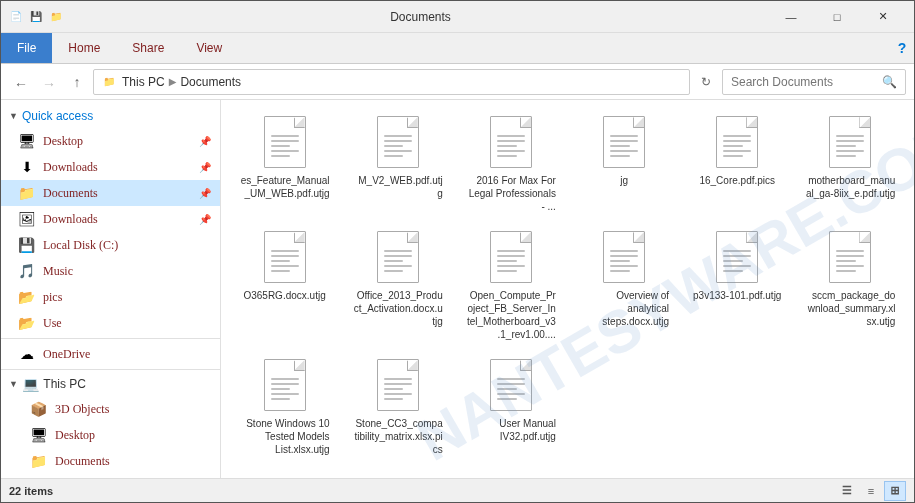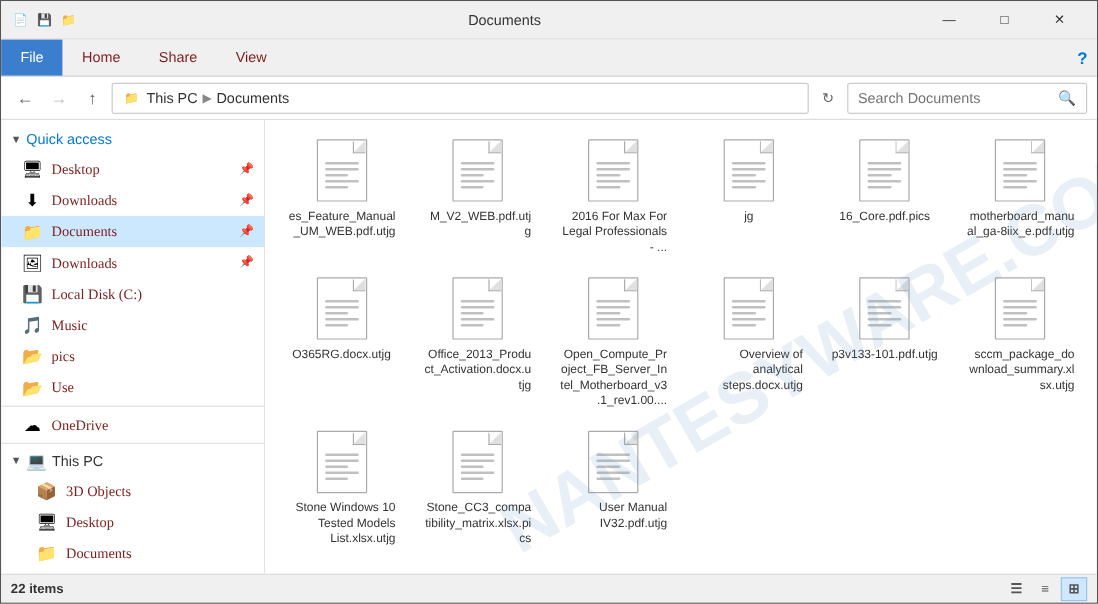--- a/index.html
+++ b/index.html
@@ -22,21 +22,21 @@
     .ribbon-tab.active { background: #fff; border-top: 2px solid #3a7ecd; color: #3a7ecd; }
 
     
     .address-bar { background: #fff; height: 36px; display: flex; align-items: center; padding: 0 8px; gap: 4px; border-bottom: 1px solid #ddd; }
     .nav-btn { width: 24px; height: 24px; display: flex; align-items: center; justify-content: center; color: #666; cursor: pointer; font-size: 14px; border-radius: 3px; }
     .nav-btn.disabled { color: #bbb; cursor: default; }
     .breadcrumb-bar { flex: 1; height: 26px; border: 1px solid #ccc; border-radius: 2px; display: flex; align-items: center; padding: 0 8px; font-size: 12px; background: #fff; gap: 4px; }
     .breadcrumb-sep { color: #888; font-size: 10px; }
     .breadcrumb-item { color: #333; cursor: pointer; }
     .refresh-btn { width: 24px; height: 24px; display: flex; align-items: center; justify-content: center; color: #666; cursor: pointer; }
-    .search-bar { width: 200px; height: 26px; border: 1px solid #ccc; border-radius: 2px; display: flex; align-items: center; padding: 0 8px; gap: 4px; background: #fff; }
+    .search-bar { width: 184px; height: 26px; border: 1px solid #ccc; border-radius: 2px; display: flex; align-items: center; padding: 0 8px; gap: 4px; background: #fff; }
     .search-input { border: none; outline: none; font-size: 12px; color: #888; width: 100%; background: transparent; }
     .search-icon-span { color: #888; font-size: 12px; }
 
     
     .main { display: flex; flex: 1; overflow: hidden; }
 
     
     .sidebar { width: 220px; min-width: 220px; background: #fff; border-right: 1px solid #e0e0e0; overflow-y: auto; padding: 4px 0; position: relative; }
     .sidebar::-webkit-scrollbar { width: 8px; }
     .sidebar::-webkit-scrollbar-thumb { background: #ccc; }

